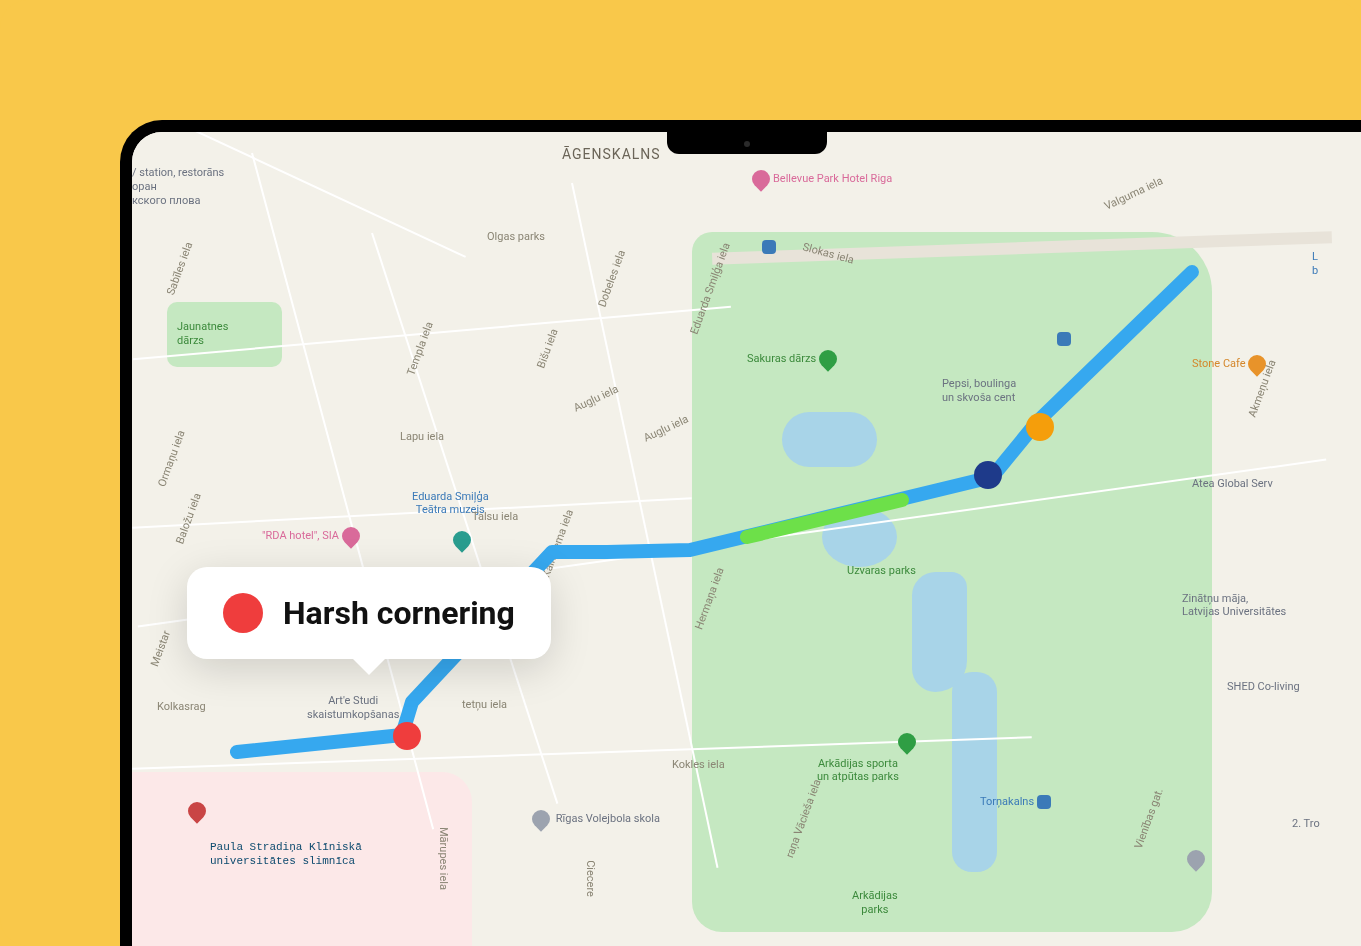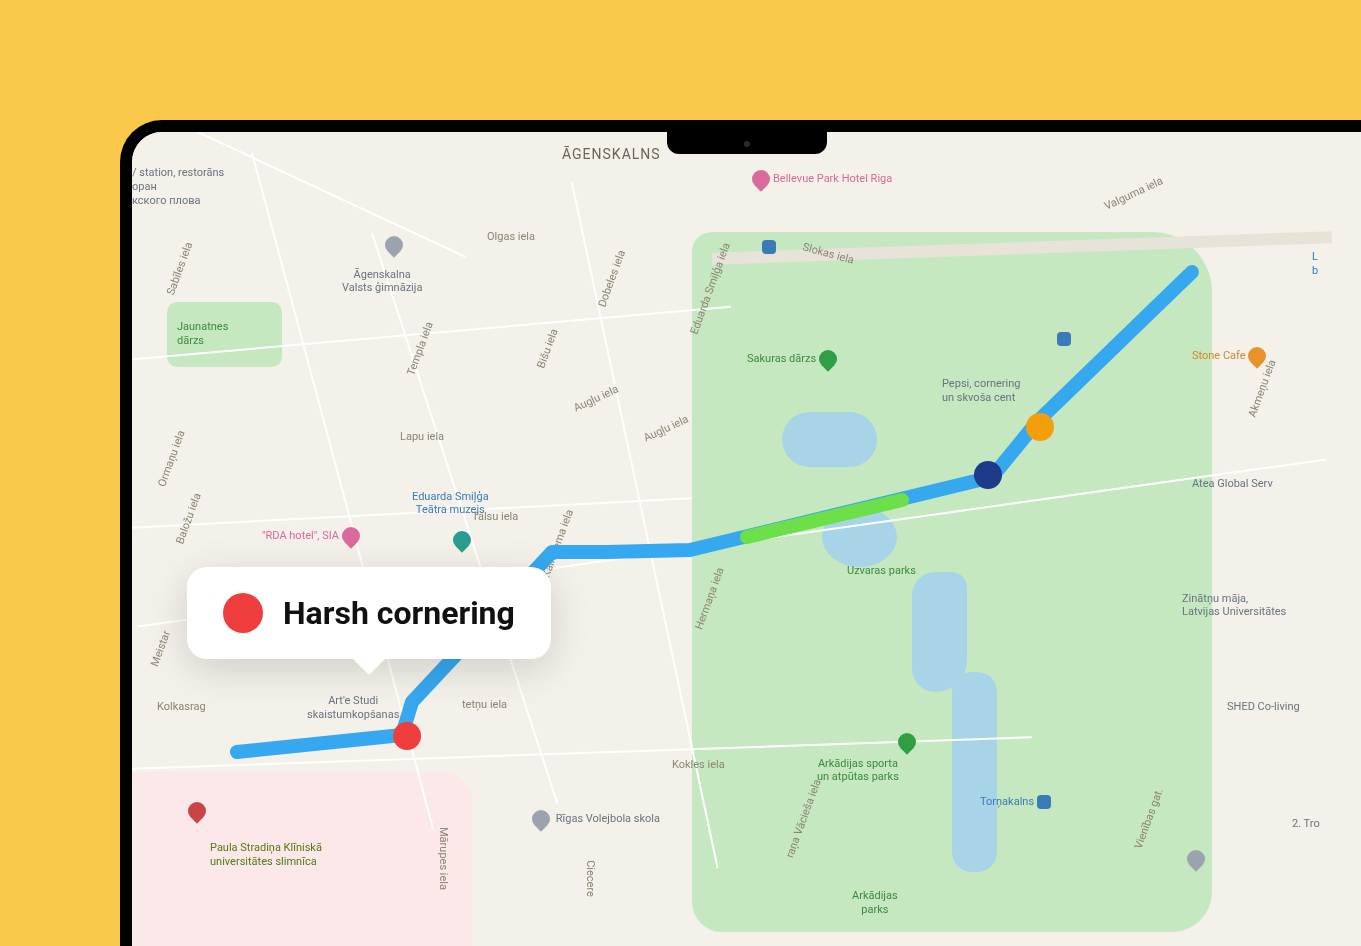--- a/index.html
+++ b/index.html
@@ -110,22 +110,22 @@
 .poi-label {
   position: absolute;
   font-size: 11px;
   color: #6b7280;
   white-space: nowrap;
   line-height: 1.25;
 }
 .poi-label.hotel { color: #d96a9a; }
 .poi-label.park { color: #3c8a3c; }
 .poi-label.museum { color: #3b7ab8; }
-.poi-label.cafe { color: #d4872b; }
-.poi-label.hospital { color: #4d7c0f; }
+.poi-label.cafe { color: #d4872b; margin-top: 8px; }
+.poi-label.hospital { color: #0c4a6e; font-family: Liberation Mono, monospace; }
 .poi-label.district { color: #6b6558; font-size: 14px; letter-spacing: 1px; }
 .poi-label.transit { color: #3b7ab8; }
 .poi-icon {
   display: inline-block;
   width: 18px;
   height: 18px;
   border-radius: 50% 50% 50% 0;
   transform: rotate(-45deg);
   vertical-align: middle;
   margin-right: 3px;
@@ -235,25 +235,20 @@
         <div class="road" style="top:20px;left:120px;width:700px;transform:rotate(75deg);transform-origin:left;"></div>
 
         <div class="poi-label district" style="top:14px;left:430px;">ĀGENSKALNS</div>
 
         <div class="poi-label hotel" style="top:38px;left:620px;">
           <span class="poi-icon pink"></span><span>Bellevue Park Hotel Riga</span>
         </div>
         <div class="poi-label" style="top:34px;left:0px;white-space:pre;">/ station, restorāns
 оран
 кского плова</div>
-        <div class="poi-label" style="top:90px;left:210px;text-align:center;white-space:pre;">
-          <span class="poi-icon gray"></span>
-          <div style="white-space:pre;">Āgenskalna
-Valsts ģimnāzija</div>
-        </div>
         <div class="poi-label park" style="top:188px;left:45px;white-space:pre;">Jaunatnes
 dārzs</div>
         <div class="poi-label museum" style="top:330px;left:280px;white-space:pre;text-align:center;">
           <div style="white-space:pre;">Eduarda Smiļģa
 Teātra muzejs</div>
           <span class="poi-icon teal"></span>
         </div>
         <div class="poi-label hotel" style="top:395px;left:130px;">
           <span>"RDA hotel", SIA</span>
           <span class="poi-icon pink"></span>
@@ -261,29 +256,29 @@
         <div class="poi-label museum" style="top:118px;left:1180px;white-space:pre;">L
 b</div>
         <div class="poi-label cafe" style="top:215px;left:1060px;">
           <span>Stone Cafe</span>
           <span class="poi-icon orange"></span>
         </div>
         <div class="poi-label park" style="top:218px;left:615px;">
           <span>Sakuras dārzs</span>
           <span class="poi-icon green"></span>
         </div>
-        <div class="poi-label" style="top:245px;left:810px;white-space:pre;">Pepsi, cornering
+        <div class="poi-label" style="top:245px;left:810px;white-space:pre;">Pepsi, boulinga
 un skvoša cent</div>
         <div class="poi-label park" style="top:432px;left:715px;">Uzvaras parks</div>
         <div class="poi-label" style="top:345px;left:1060px;">Atea Global Serv</div>
         <div class="poi-label" style="top:432px;left:1050px;white-space:pre;">
           <div style="white-space:pre;">Zinātņu māja,
 Latvijas Universitātes</div>
         </div>
-        <div class="poi-label" style="top:568px;left:1095px;">SHED Co-living</div>
+        <div class="poi-label" style="top:548px;left:1095px;">SHED Co-living</div>
         <div class="poi-label park" style="top:597px;left:685px;white-space:pre;text-align:center;">
           <div style="white-space:pre;">Arkādijas sporta
 un atpūtas parks</div>
           <span class="poi-icon green" style="position:absolute;right:-20px;top:4px;"></span>
         </div>
         <div class="poi-label park" style="top:757px;left:720px;text-align:center;white-space:pre;">Arkādijas
 parks</div>
         <div class="poi-label transit" style="top:663px;left:800px;margin-left:48px;">
           <span>Torņakalns</span>
           <span class="poi-icon blue-sq" style="width:14px;height:14px;"></span>
@@ -296,21 +291,21 @@
         </div>
         <div class="poi-label hospital" style="top:668px;left:78px;white-space:pre;">
           <span class="poi-icon red" style="position:absolute;left:-22px;top:2px;"></span>
           <div style="white-space:pre;">Paula Stradiņa Klīniskā
 universitātes slimnīca</div>
         </div>
         <div class="poi-label" style="top:685px;left:1160px;">2. Tro</div>
 
         <div class="street-label rot-m15" style="top:115px;left:670px;">Slokas iela</div>
         <div class="street-label rot-25" style="top:55px;left:970px;">Valguma iela</div>
-        <div class="street-label" style="top:98px;left:355px;">Olgas iela</div>
+        <div class="street-label" style="top:98px;left:355px;">Olgas parks</div>
         <div class="street-label rot-70" style="top:140px;left:450px;">Dobeles iela</div>
         <div class="street-label rot-70" style="top:150px;left:530px;">Eduarda Smiļģa iela</div>
         <div class="street-label rot-70" style="top:210px;left:260px;">Templa iela</div>
         <div class="street-label rot-70" style="top:210px;left:395px;">Bišu iela</div>
         <div class="street-label" style="top:298px;left:268px;">Lapu iela</div>
         <div class="street-label" style="top:378px;left:340px;">Talsu iela</div>
         <div class="street-label rot-25" style="top:260px;left:440px;">Augļu iela</div>
         <div class="street-label rot-25" style="top:290px;left:510px;">Augļu iela</div>
         <div class="street-label rot-70" style="top:130px;left:20px;">Sabīles iela</div>
         <div class="street-label rot-70" style="top:320px;left:10px;">Ormaņu iela</div>

